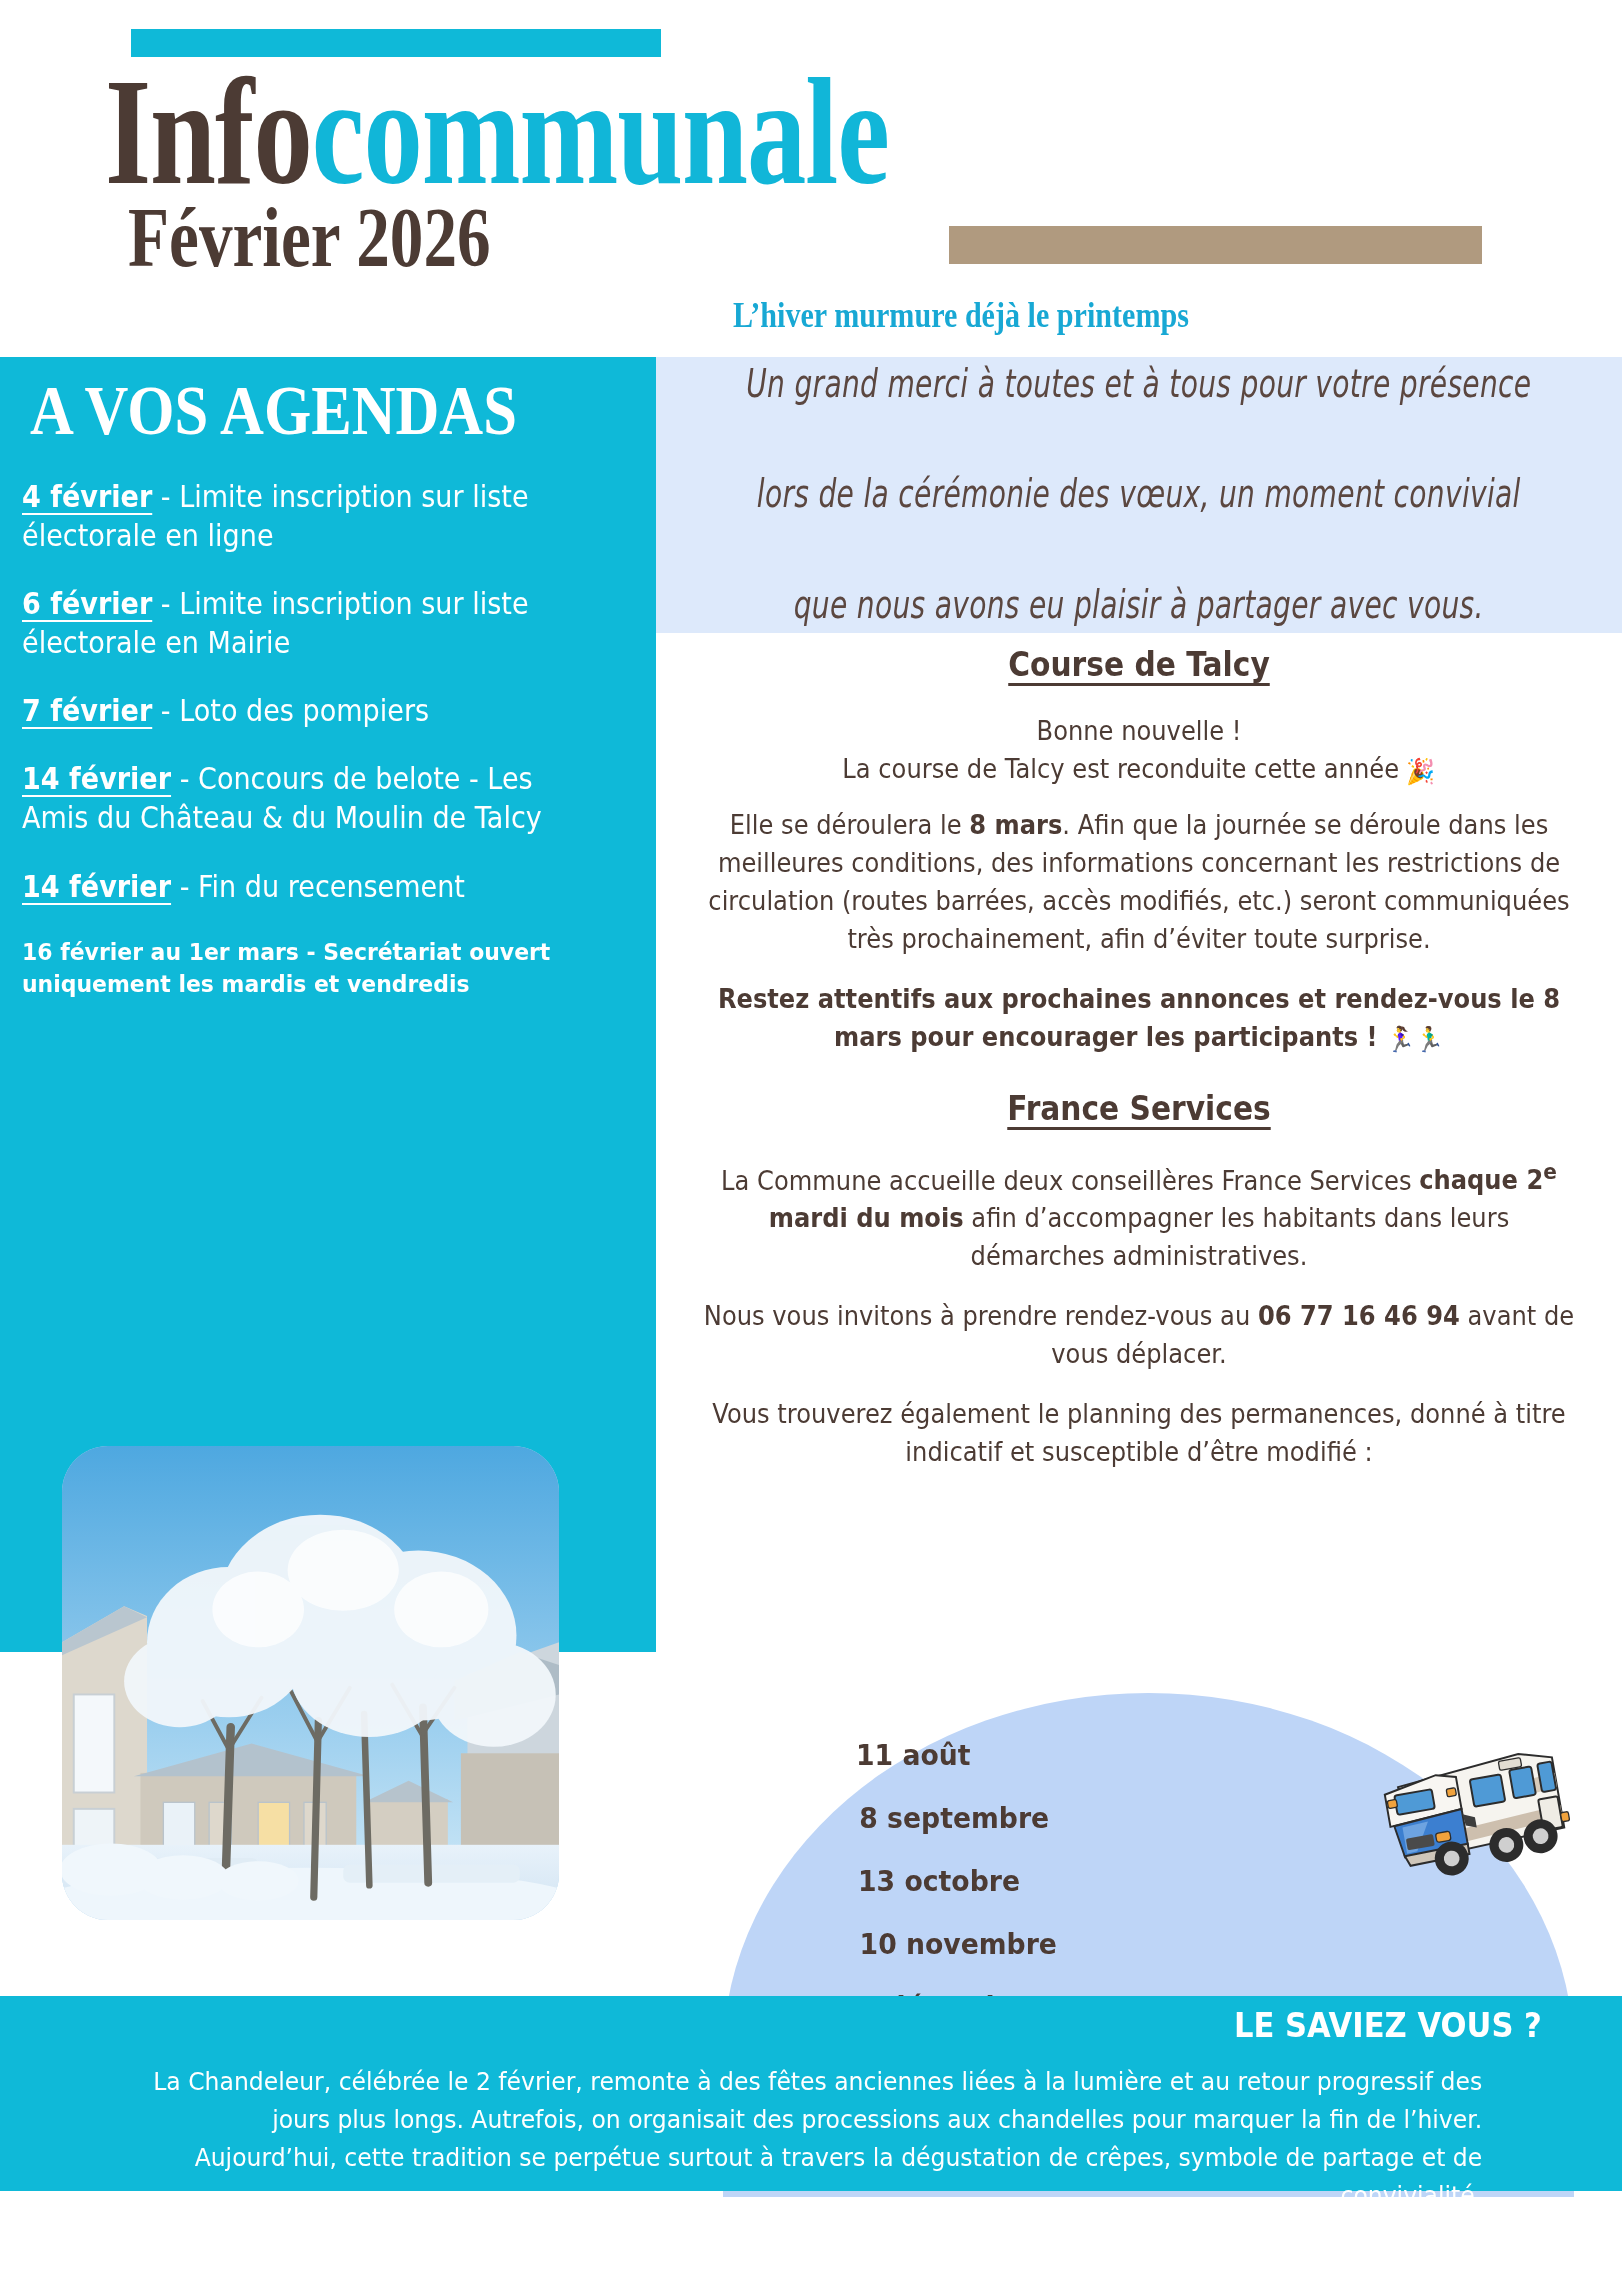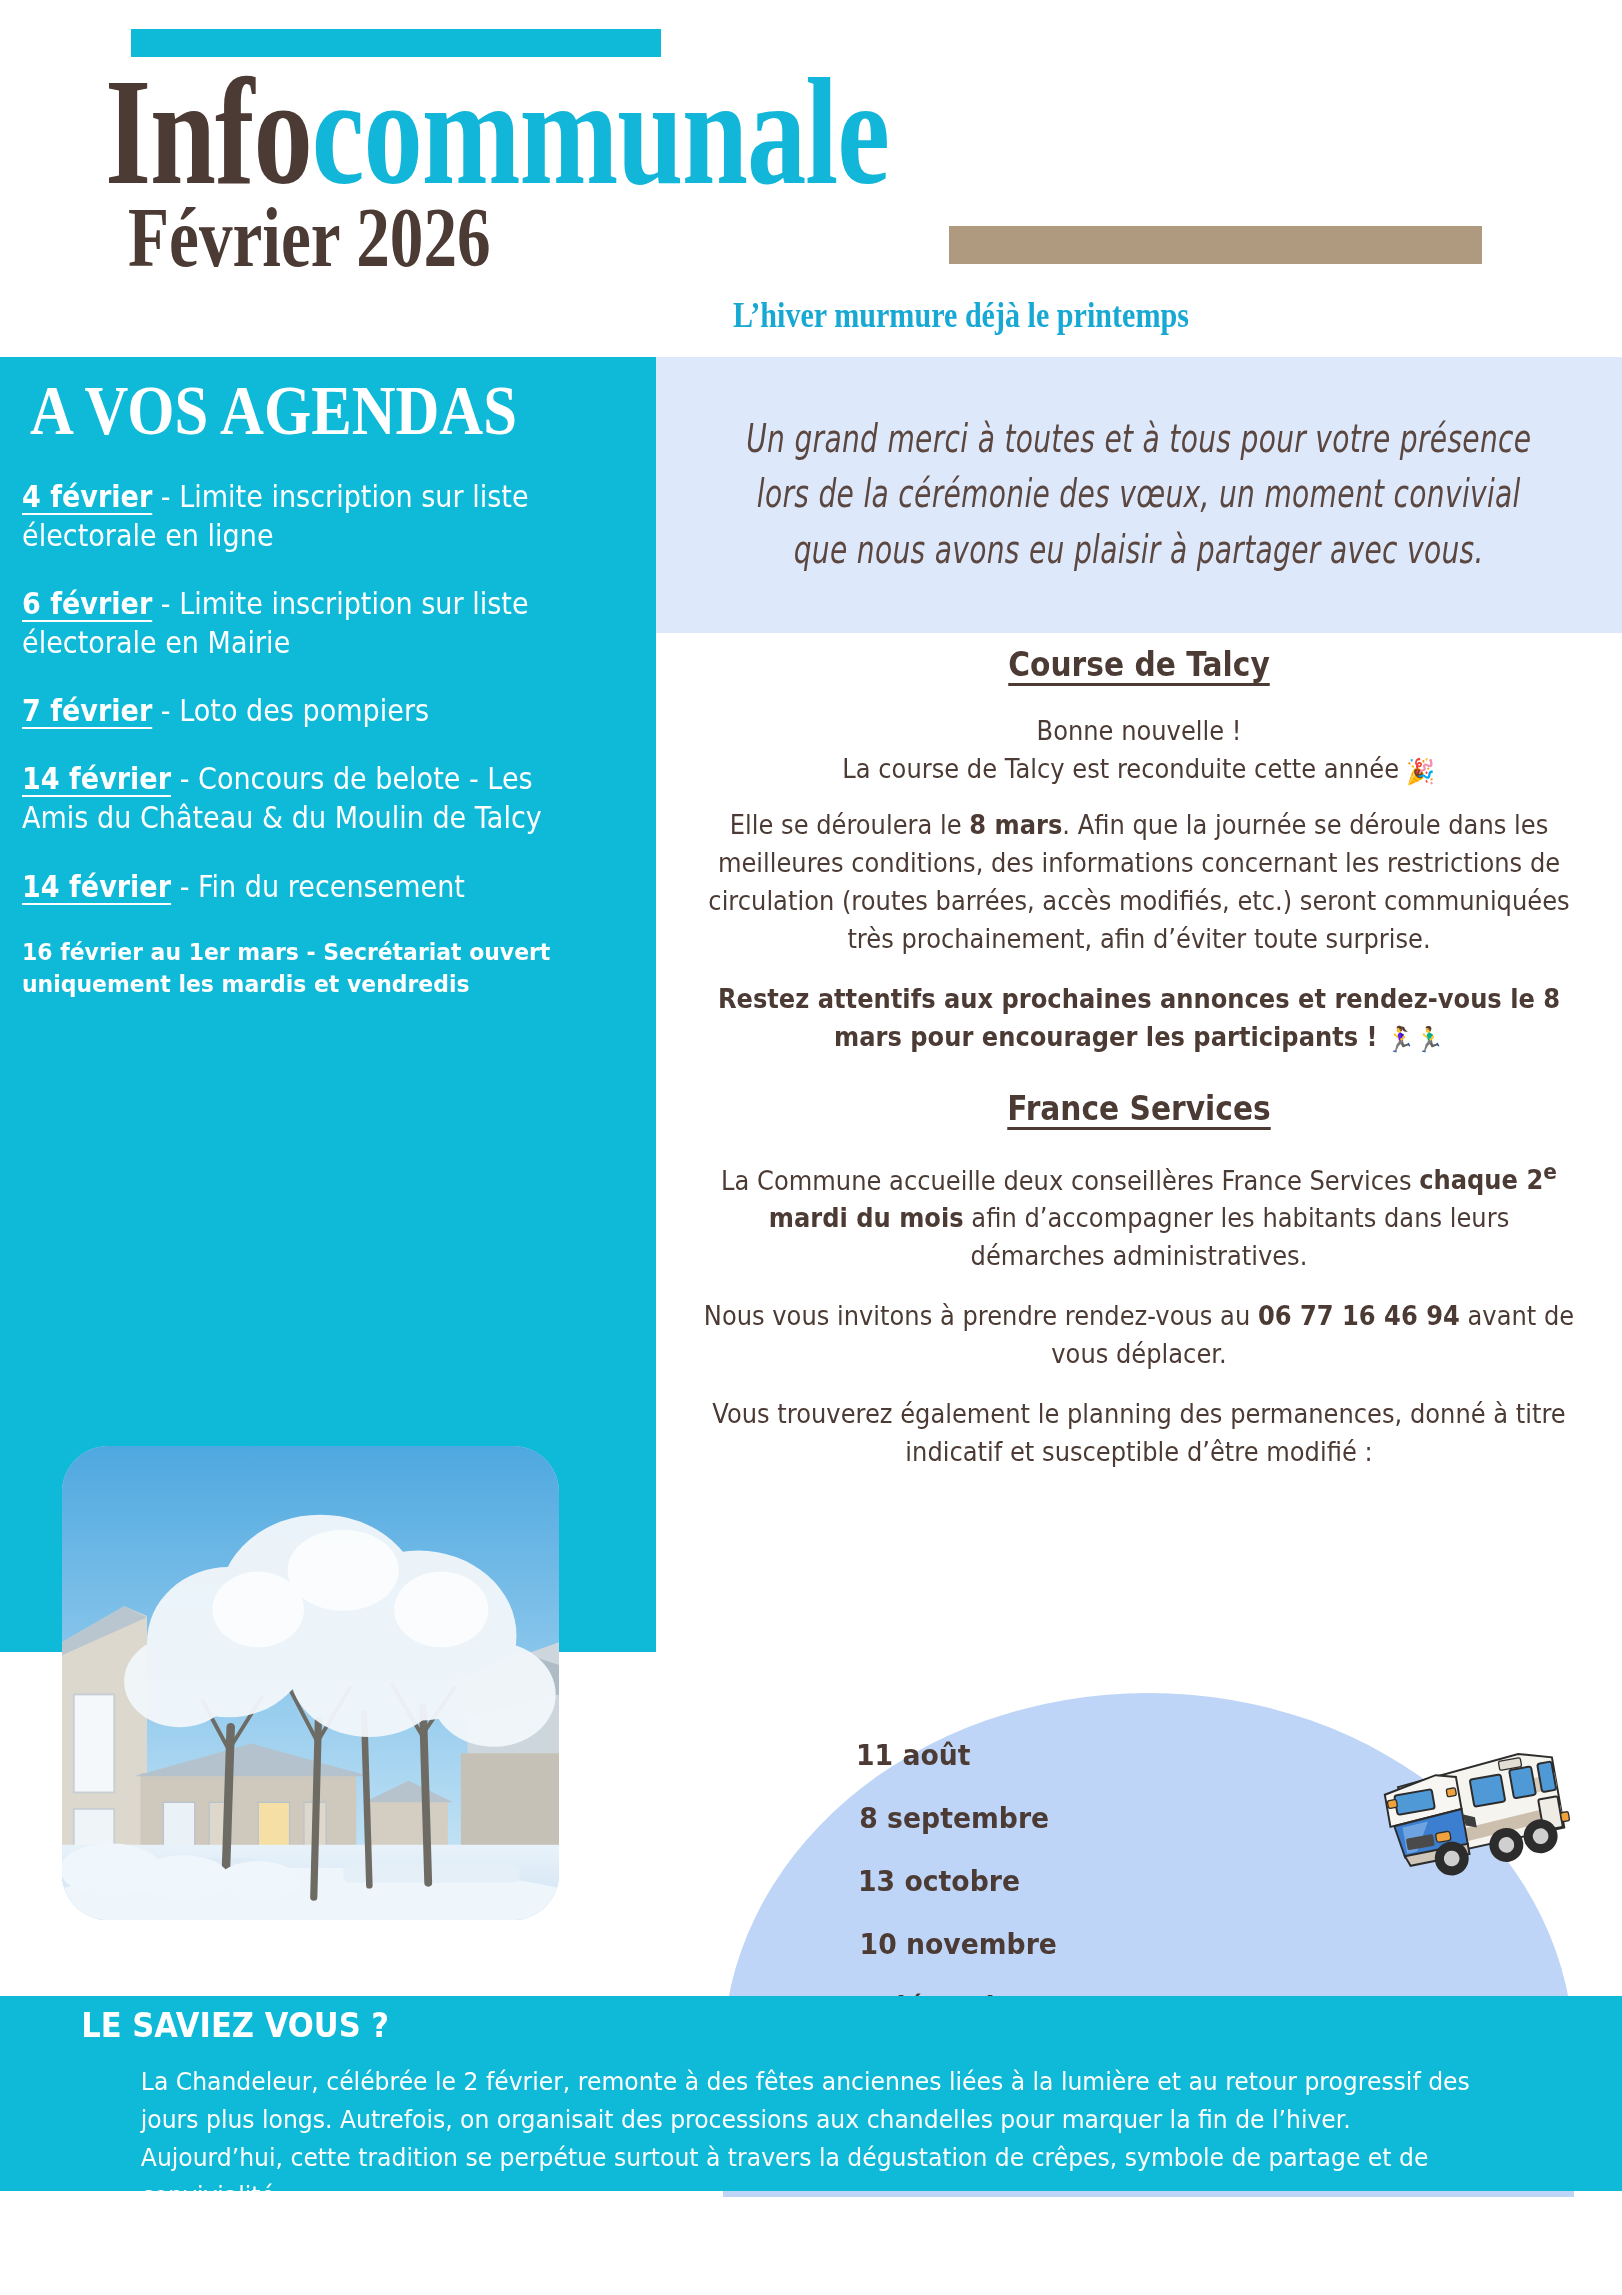--- a/index.html
+++ b/index.html
@@ -77,21 +77,21 @@
   .photo{
     position:absolute;left:62px;top:1446px;width:497px;height:474px;
     border-radius:46px;overflow:hidden;background:#bcd9ee;
   }
   .photo svg{display:block;width:100%;height:100%;}
 
   
   .thanks-box{
     position:absolute;left:656px;top:357px;width:966px;height:276px;
     background:#dde9fb;
-    display:flex;flex-direction:column;justify-content:center;align-items:center;
+    display:flex;flex-direction:column;justify-content:space-between;align-items:center;
   }
   .thanks-line{
     font-family:"DejaVu Sans", sans-serif;
     font-style:italic;font-size:29px;color:#5b4740;
     letter-spacing:0.3px;line-height:1.9;white-space:nowrap;
     transform:scaleY(1.35) scaleX(.97);
   }
 
   
   .right-col{
@@ -136,21 +136,21 @@
     font-weight:700;font-size:29px;line-height:1;color:#4c3b34;
     margin-bottom:34px;white-space:nowrap;
     transform:scaleX(.92);
   }
   .camper{position:absolute;left:1364px;top:1728px;width:222px;height:164px;}
   .camper svg{display:block;width:100%;height:100%;}
 
   
   .didyouknow{
     position:absolute;left:0;top:1996px;width:1623px;height:195px;
-    background:#0fb9d8;color:#fff;text-align:left;box-sizing:border-box;
+    background:#0fb9d8;color:#fff;text-align:right;box-sizing:border-box;
     padding-top:9.2px;
   }
   .dyk-title{
     font-family:"DejaVu Sans", sans-serif;
     font-weight:700;font-size:34px;color:#fff;margin:0 0 18.3px 0;
     transform:scaleX(.9);
   }
   .dyk-body{
     font-family:"DejaVu Sans", sans-serif;
     font-size:25px;line-height:1.52;color:#fff;margin:0 auto;width:1427px;

